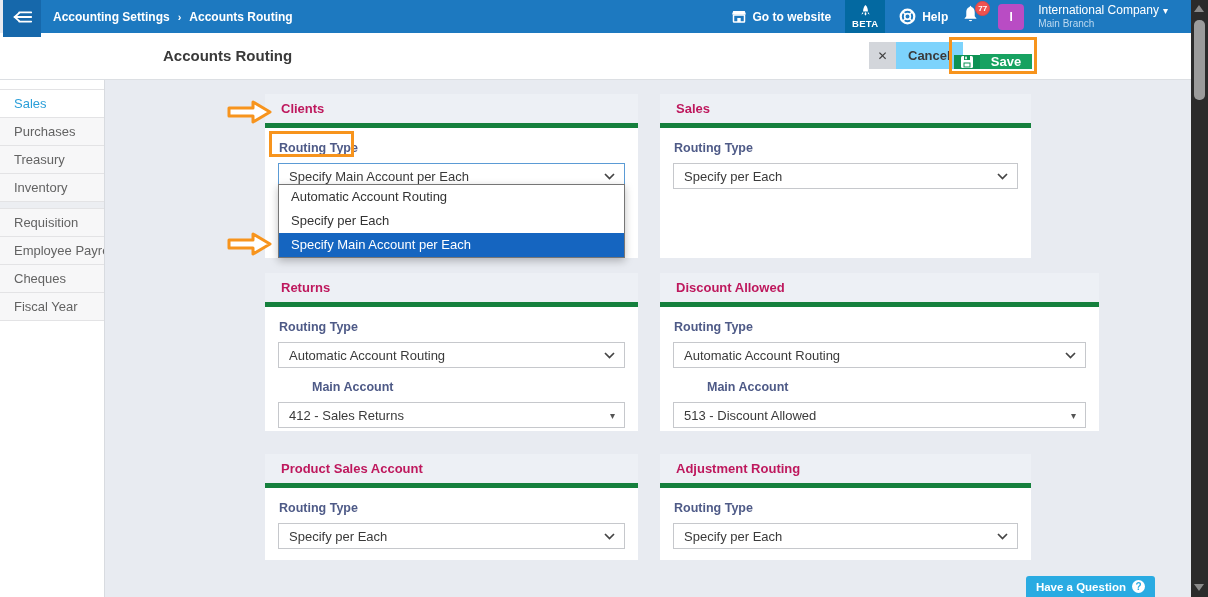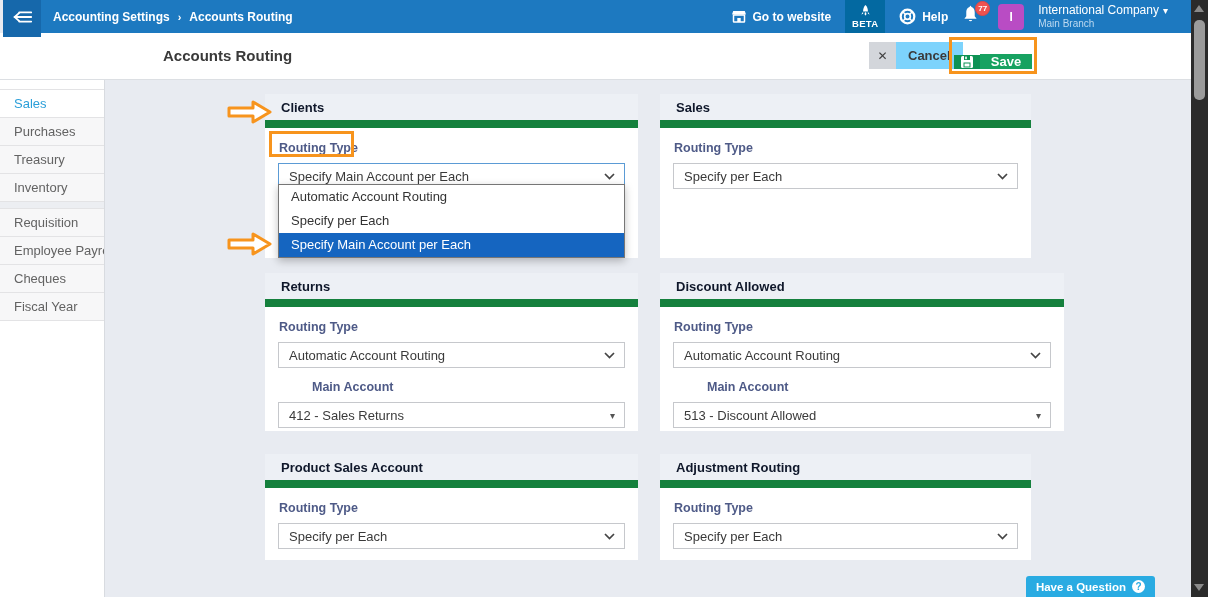--- a/index.html
+++ b/index.html
@@ -40,21 +40,21 @@
 
   
   .sidebar { position:absolute; top:0; left:0; width:105px; height:517px; background:#fff; border-right:1px solid #d8dbe0; }
   .side-list { list-style:none; margin-top:9px; border-top:1px solid #e3e3e5; }
   .side-item { height:28px; line-height:27px; padding-left:14px; font-size:13px; color:#636363; background:#f7f7f8; border-bottom:1px solid #e3e3e5; cursor:pointer; white-space:nowrap; overflow:hidden; }
   .side-item.active { background:#fff; color:#2b9fd9; }
   .side-gap { height:7px; background:#eceef2; border-bottom:1px solid #e3e3e5; }
 
   
   .panel { position:absolute; background:#fff; z-index:1; }
-  .panel-h { height:34px; background:#edf0f5; border-bottom:8px solid #15803d; display:flex; align-items:center; padding-left:16px; font-size:13px; font-weight:bold; color:#0f172a; }
+  .panel-h { height:34px; background:#edf0f5; border-bottom:5px solid #15803d; display:flex; align-items:center; padding-left:16px; font-size:13px; font-weight:bold; color:#be185d; }
   .panel-b { padding:10px 13px 0 13px; }
   .flabel { font-size:12.5px; font-weight:bold; color:#4e5a87; margin:3px 0 8px 1px; }
   .selbox { position:relative; height:26px; border:1px solid #c6c8cc; background:#fff; display:flex; align-items:center; padding:0 26px 0 10px; font-size:13px; color:#3a3a3a; cursor:pointer; white-space:nowrap; overflow:hidden; }
   .selbox.focused { border-color:#5b9bd5; }
   .selbox .chev { position:absolute; right:9px; top:9px; }
   .selbox .tri { position:absolute; right:9px; top:7px; font-size:10px; color:#555; }
   .mt { margin-top:12px;padding-left:33px; }
 
   
   .dropdown { position:absolute; top:90px; left:13px; right:13px; background:#fff; border:1px solid #767676; box-shadow:0 3px 8px rgba(0,0,0,.25); z-index:20; }
@@ -229,21 +229,21 @@
             </svg>
         </div>
         <div class="flabel mt">Main Account</div>
         <div class="selbox">
           <span>412 - Sales Returns</span>
           <span class="tri">▾</span>
         </div>
       </div>
     </section>
 
-    <section class="panel" style="left:660px; top:193px; width:404px; height:158px;">
+    <section class="panel" style="left:660px; top:193px; width:439px; height:158px;">
       <div class="panel-h">Discount Allowed</div>
       <div class="panel-b">
         <div class="flabel">Routing Type</div>
         <div class="selbox">
           <span>Automatic Account Routing</span>
           <svg class="chev" width="11" height="7" viewBox="0 0 11 7">
               <polyline points="1,1 5.5,5.5 10,1" fill="none" stroke="#444" stroke-width="1.7"></polyline>
             </svg>
         </div>
         <div class="flabel mt">Main Account</div>

